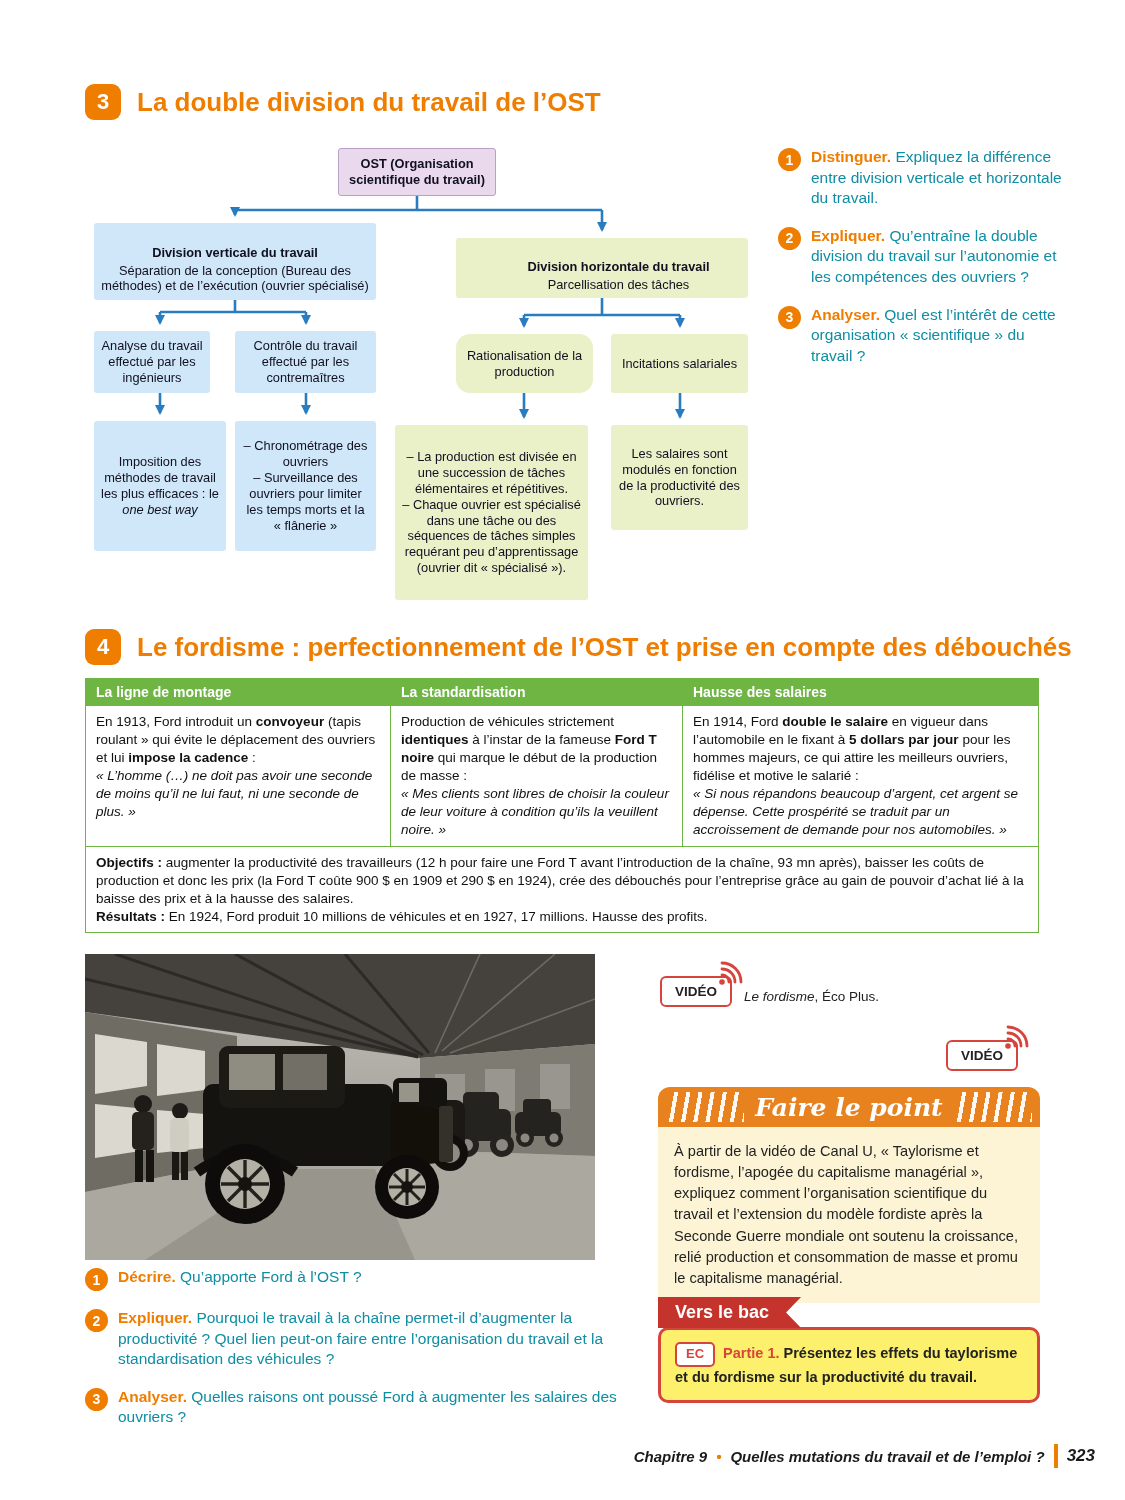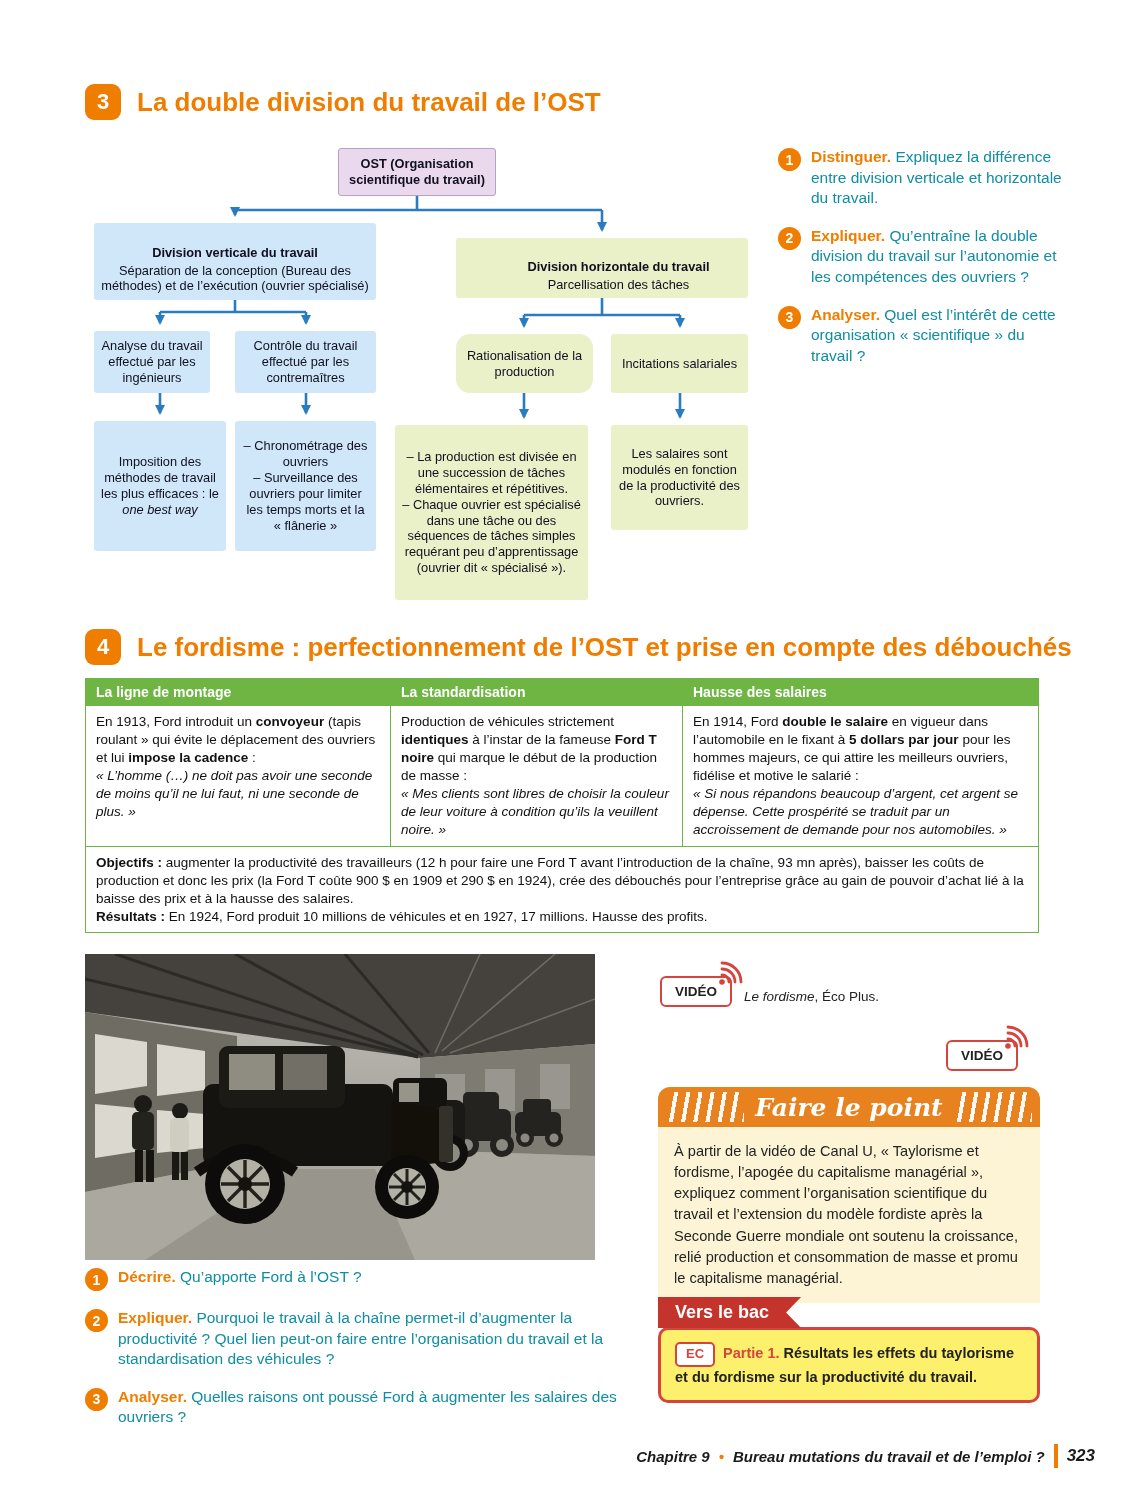--- a/index.html
+++ b/index.html
@@ -333,22 +333,22 @@
   <div class="flp-banner">
     <span class="flp-hatch l"></span>
     <span class="flp-title">Faire le point</span>
     <span class="flp-hatch r"></span>
   </div>
   <div class="flp-body">À partir de la vidéo de Canal U, « Taylorisme et fordisme, l’apogée du capitalisme managérial », expliquez comment l’organisation scientifique du travail et l’extension du modèle fordiste après la Seconde Guerre mondiale ont soutenu la croissance, relié production et consommation de masse et promu le capitalisme managérial.</div>
 </div>
 
 <div class="abs ribbon">Vers le bac</div>
 <div class="abs bac-box">
-  <span class="ec-badge">EC</span><span><span style="font-weight: 700; color: rgb(214, 69, 61);">Partie 1.</span><span style="font-weight: 700;"> Résultats les effets du taylorisme et du fordisme sur la productivité du travail.</span></span>
+  <span class="ec-badge">EC</span><span><span style="font-weight: 700; color: rgb(214, 69, 61);">Partie 1.</span><span style="font-weight: 700;"> Présentez les effets du taylorisme et du fordisme sur la productivité du travail.</span></span>
 </div>
 
 <footer class="footer">
   <span class="ft-bold">Chapitre 9</span>
   <span class="ft-dot">•</span>
-  <span class="ft-bold">Bureau mutations du travail et de l’emploi ?</span>
+  <span class="ft-bold">Quelles mutations du travail et de l’emploi ?</span>
   <span class="ft-bar"></span>
   <span class="ft-page">323</span>
 </footer>
 
 </body></html>

